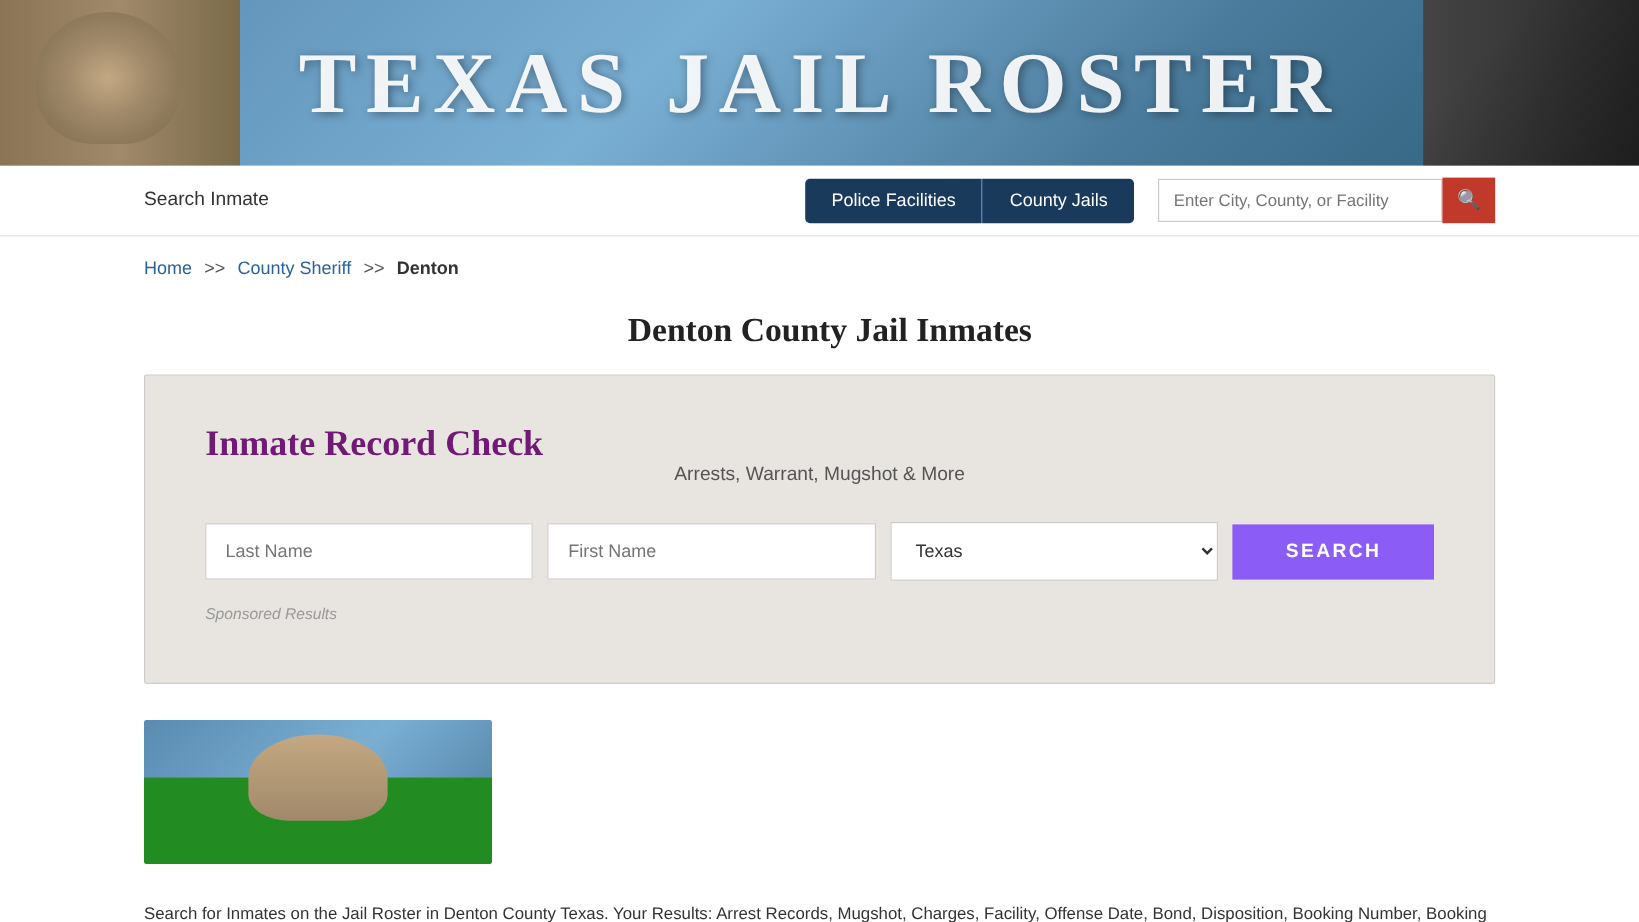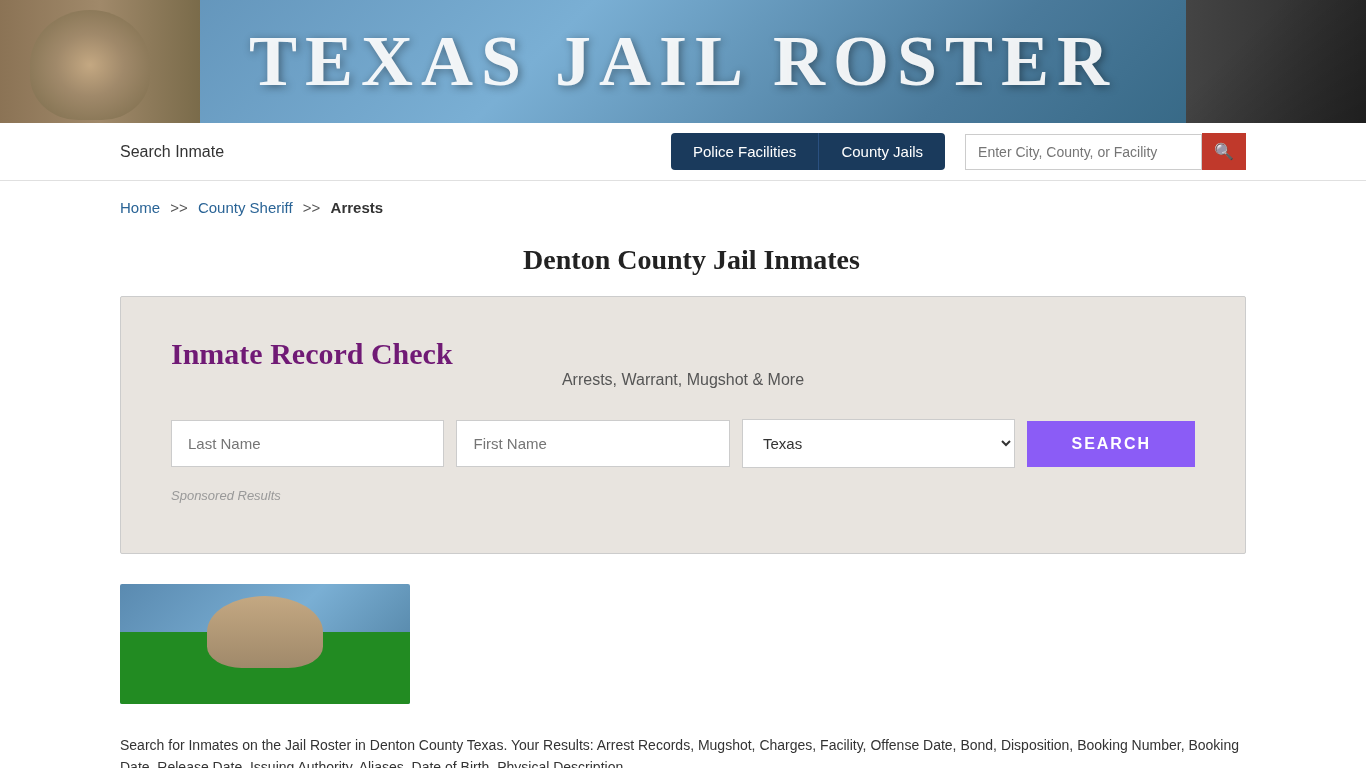--- a/index.html
+++ b/index.html
@@ -1,21 +1,21 @@
 <!DOCTYPE html>
 <html><head>
   <meta charset="utf-8">
   <style>
     * { margin: 0; padding: 0; box-sizing: border-box; }
     body { font-family: Georgia, 'Times New Roman', serif; background: #fff; width: 1366px; min-height: 768px; overflow-x: hidden; }
 
     
     .banner {
       width: 1366px;
-      height: 123px;
+      height: 138px;
       background: linear-gradient(135deg, #5a8ab0 0%, #7aafd4 40%, #4a7a9b 70%, #2c5f7a 100%);
       position: relative;
       overflow: hidden;
       display: flex;
       align-items: center;
       justify-content: center;
     }
     .banner-title {
       font-family: 'Palatino Linotype', Palatino, serif;
       font-size: 72px;
@@ -290,21 +290,21 @@
       <span class="search-icon-nav">🔍</span>
     </button>
   </div>
 </div>
 
 <div class="breadcrumb">
   <a href="#">Home</a>
   <span class="sep">&gt;&gt;</span>
   <a href="#">County Sheriff</a>
   <span class="sep">&gt;&gt;</span>
-  <span class="current">Arrests</span>
+  <span class="current">Denton</span>
 </div>
 
 <div class="page-title-wrap">
   <h1>Denton County Jail Inmates</h1>
 </div>
 
 <div class="search-panel">
   <div class="search-panel-title">Inmate Record Check</div>
   <div class="search-panel-sub">Arrests, Warrant, Mugshot &amp; More</div>
   <div class="search-fields">

